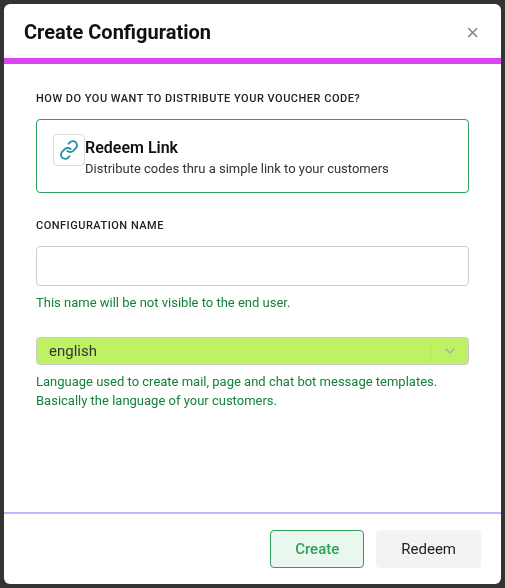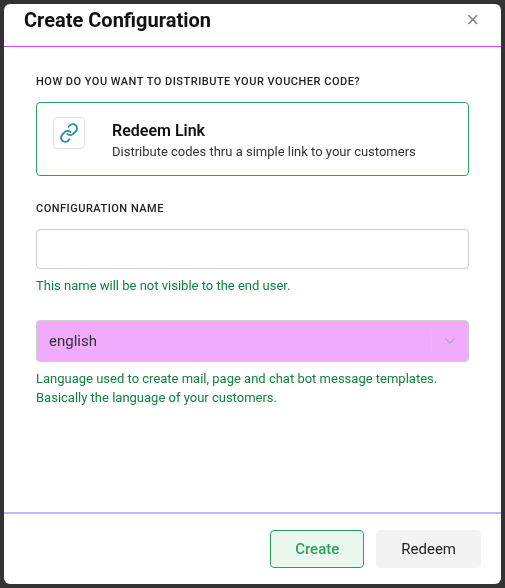--- a/index.html
+++ b/index.html
@@ -20,24 +20,24 @@
       background: #fff;
       width: 497px;
       height: 580px;
       border-radius: 6px;
       display: flex;
       flex-direction: column;
       overflow: hidden;
     }
     .modal-header {
       display: flex;
-      align-items: center;
+      align-items: flex-end;
       justify-content: space-between;
-      padding: 4px 20px 14px 20px;
-      border-bottom: 1px solid #d946ef;
+      padding: 16px 20px 14px 20px;
+      border-bottom: 6px solid #d946ef;
     }
     .modal-title {
       font-size: 20px;
       font-weight: 700;
       color: #111;
     }
     .close-btn {
       background: none;
       border: none;
       font-size: 22px;
@@ -58,21 +58,21 @@
       font-weight: 500;
       text-transform: uppercase;
       margin-bottom: 14px;
     }
     .option-card {
       border: 1px solid #2e9e5b;
       border-radius: 4px;
       padding: 14px 16px 16px 16px;
       display: flex;
       align-items: flex-start;
-      gap: 27px;
+      gap: 0;
       margin-bottom: 26px;
       cursor: pointer;
     }
     .option-icon {
       width: 32px;
       height: 32px;
       border: 1px solid #ddd;
       border-radius: 4px;
       display: flex;
       align-items: center;
@@ -111,27 +111,27 @@
     }
     .helper-text {
       font-size: 13px;
       color: #15803d;
       margin-top: 8px;
       line-height: 1.45;
     }
     .select-wrap {
       position: relative;
       width: 100%;
-      height: 42px;
+      height: 28px;
       border: 1px solid #ccc;
       border-radius: 4px;
       display: flex;
       align-items: center;
       cursor: pointer;
-      background: #f0abfc;
+      background: #bef264;
     }
     .select-value {
       flex: 1;
       padding: 0 12px;
       font-size: 15px;
       color: #333;
     }
     .select-divider {
       width: 1px;
       height: 22px;

